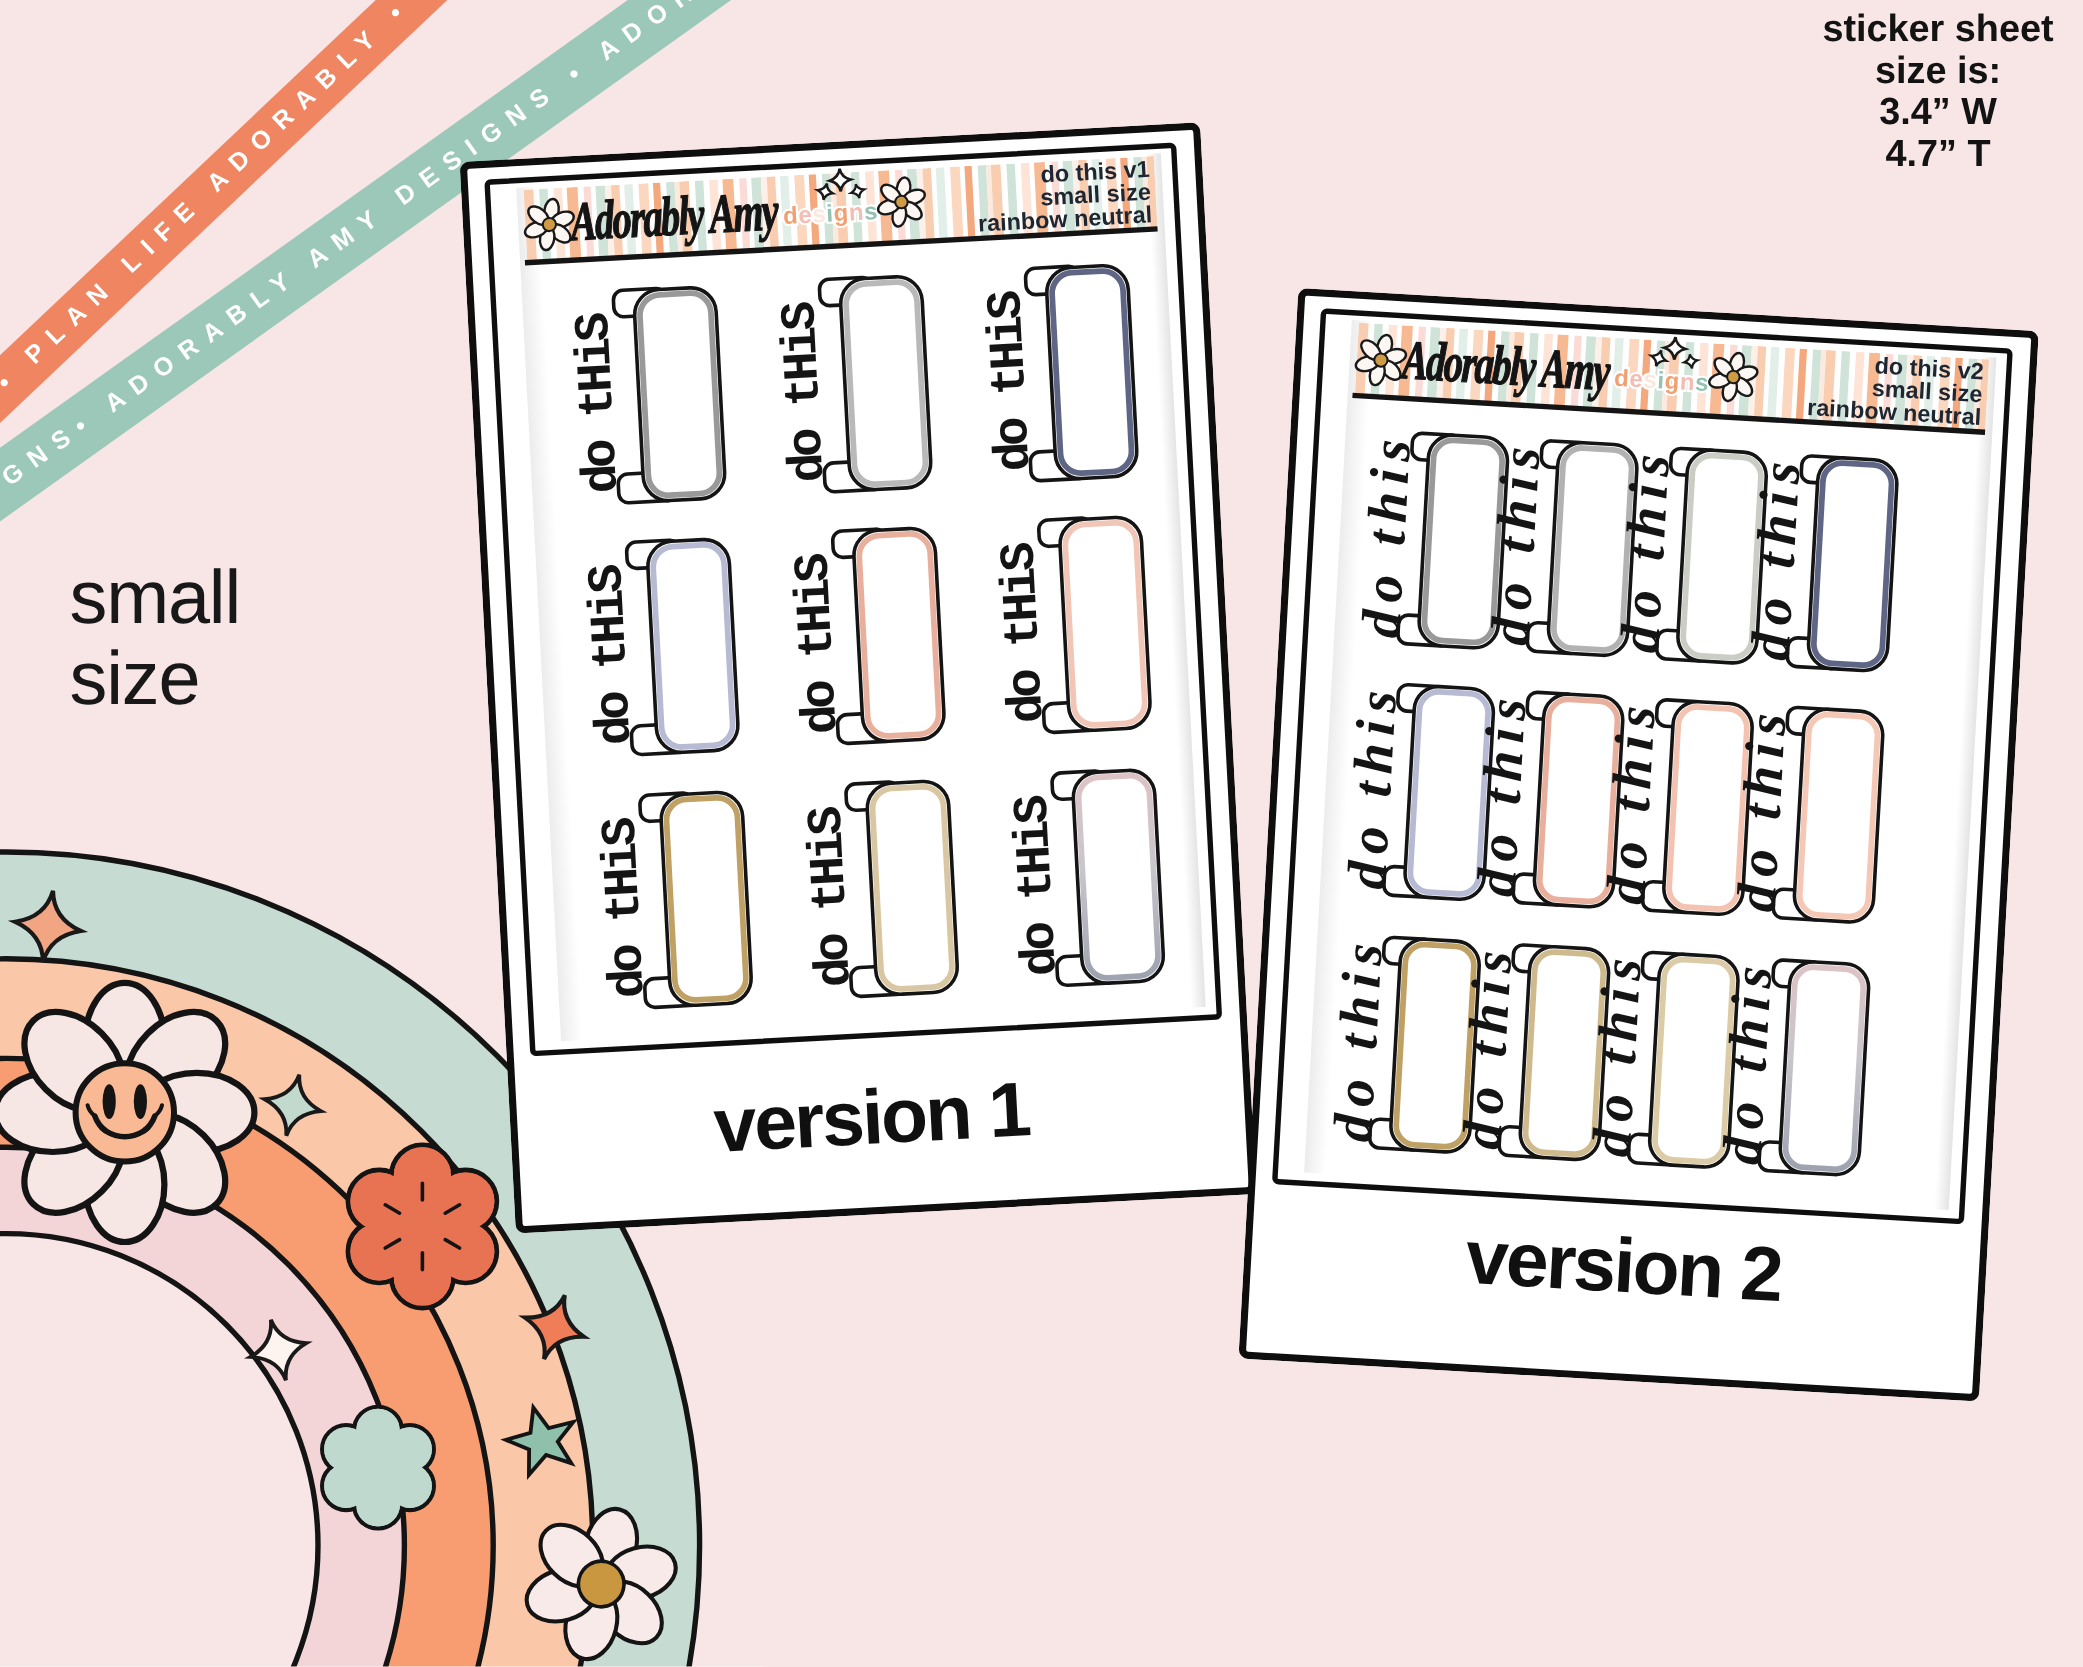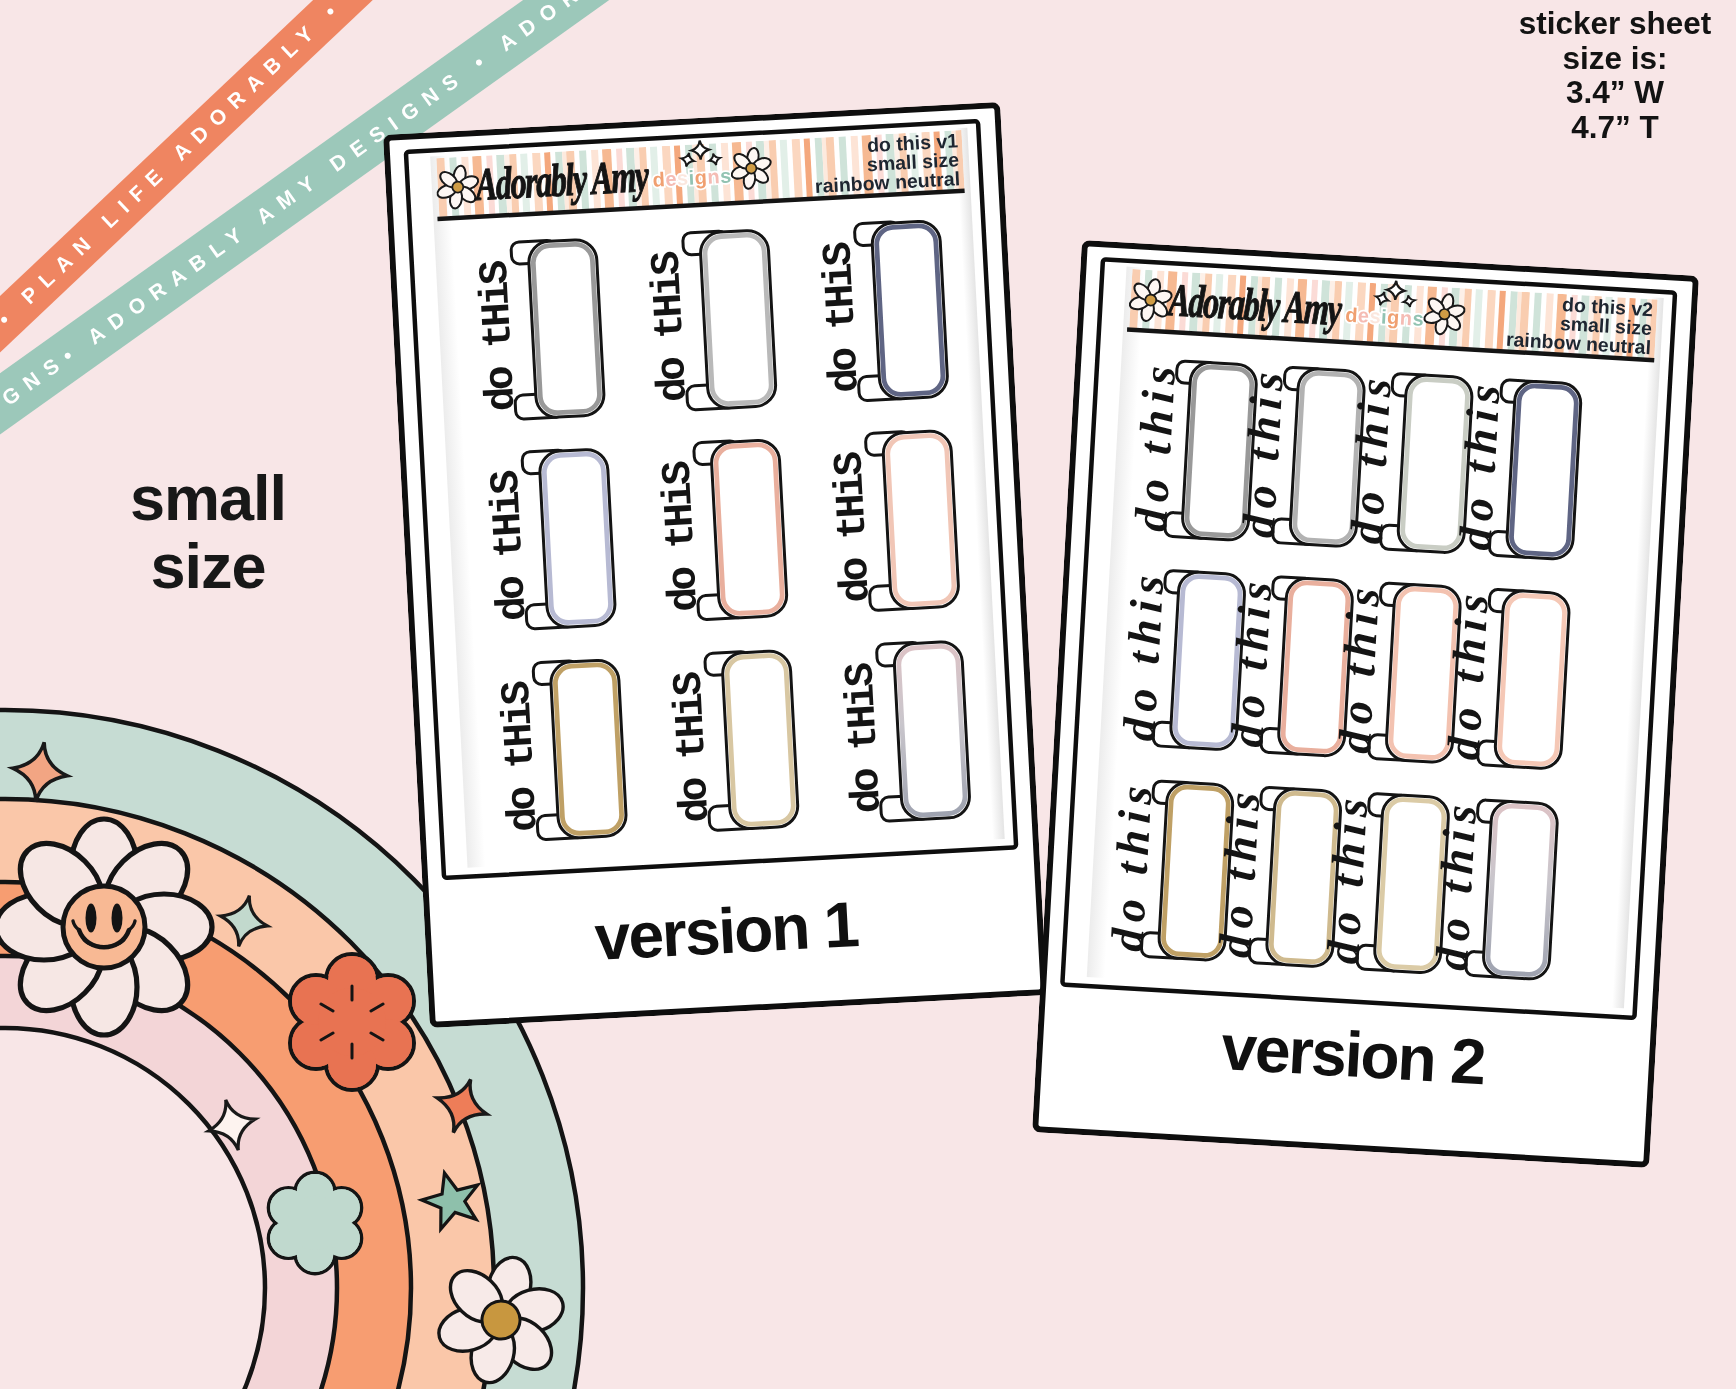--- a/index.html
+++ b/index.html
@@ -2,22 +2,22 @@
 <html><head>
 <meta charset="utf-8">
 <style>
   html,body{margin:0;padding:0}
   .stage{position:relative;width:1736px;height:1389px;background:#f8e6e7;overflow:hidden;
          font-family:"Liberation Sans",sans-serif}
   .ribbon{position:absolute;display:flex;align-items:center;justify-content:center;
           white-space:nowrap;color:#fff;font-weight:bold;font-size:21px;letter-spacing:9.5px;overflow:hidden}
   .rb-o{width:760px;height:40.5px;background:#ef8561;left:-209px;top:141.5px;transform:rotate(-43.4deg)}
   .rb-t{width:860px;height:50px;background:#9cc8ba;left:-147px;top:177px;transform:rotate(-35.5deg)}
-  .smallsize{position:absolute;left:58px;top:464px;width:300px;text-align:center;
-             font-size:63px;line-height:68px;font-weight:bold;color:#181818;letter-spacing:-1px}
+  .smallsize{position:absolute;left:58px;top:464px;width:300px;text-align:left;
+             font-size:63px;line-height:68px;font-weight:normal;color:#181818;letter-spacing:-1px}
   .sheetsize{position:absolute;left:1465px;top:6px;width:300px;text-align:center;
              font-size:31.5px;line-height:34.5px;font-weight:bold;color:#131313}
   svg{display:block}
   .lay{position:absolute;left:0;top:0}
   .sheet{position:absolute;left:0;top:0;transform-origin:0 0}
   .v1{transform:matrix(0.99838,-0.0535,0.0525,0.9989,383,135)}
   .v2{transform:matrix(0.9984,0.0582,-0.0559,0.9978,1082,240)}
 </style>
 </head>
 <body>

